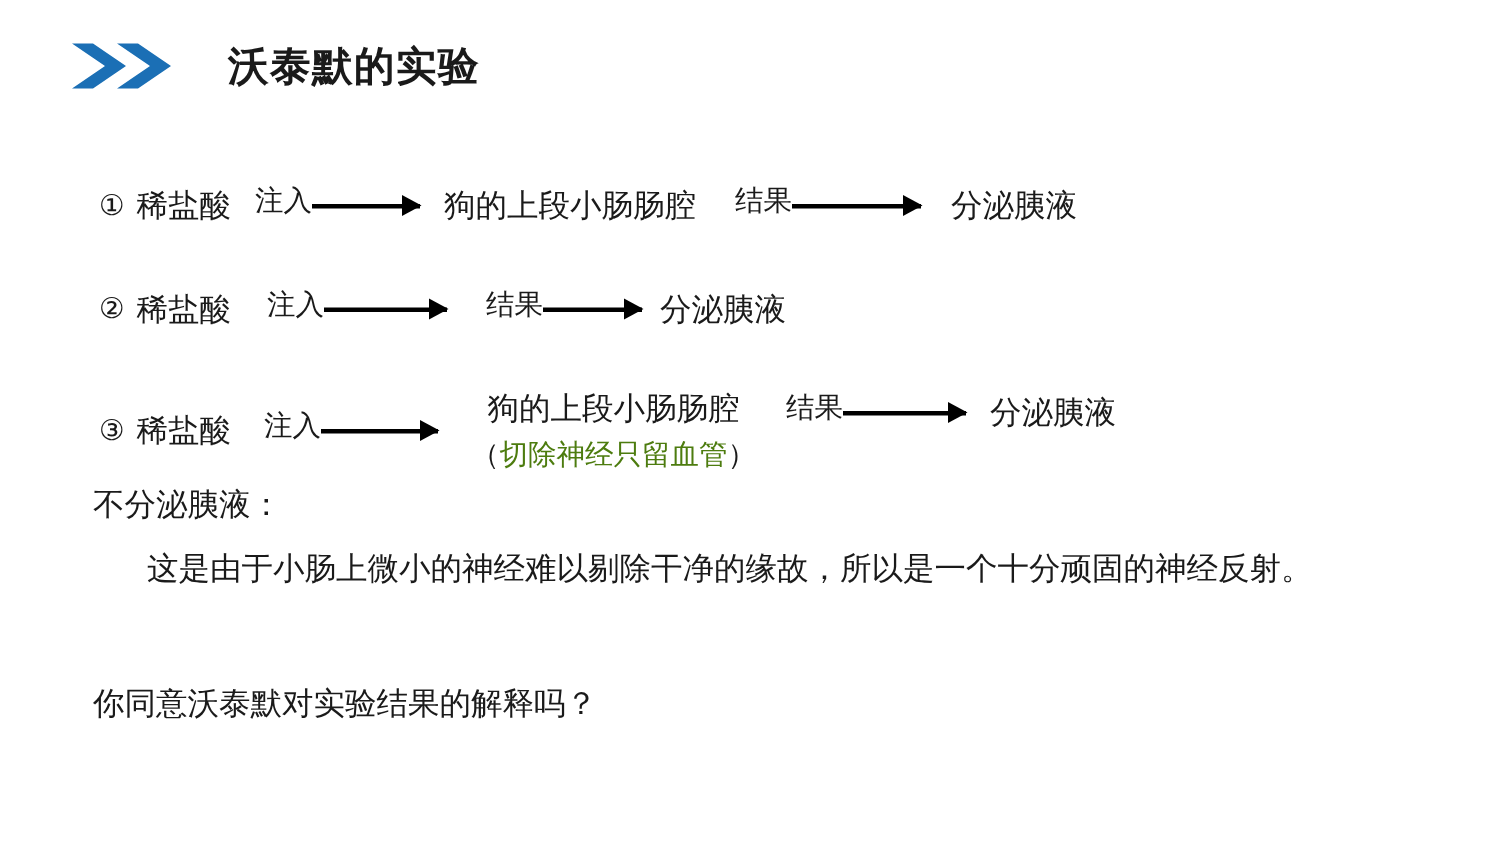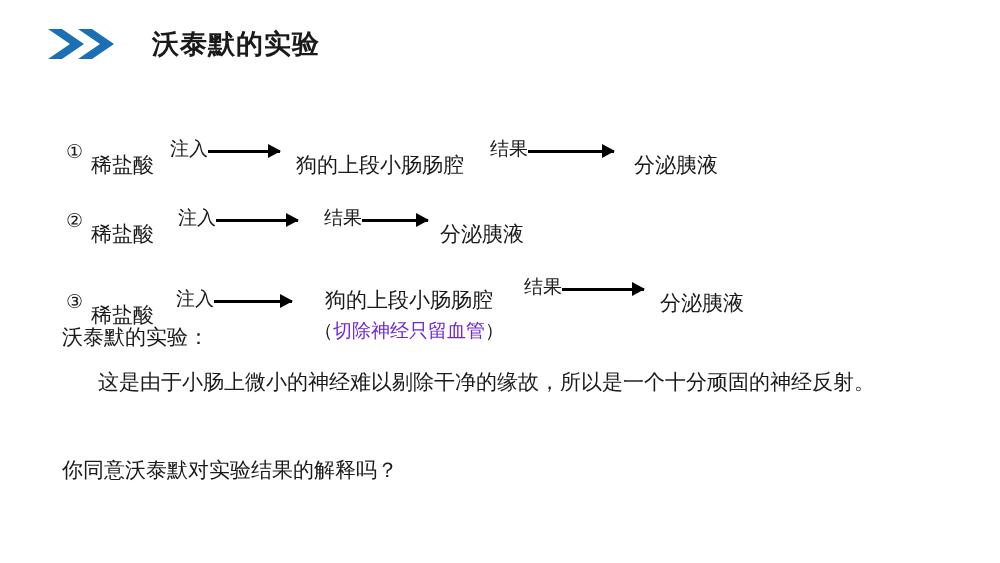--- a/index.html
+++ b/index.html
@@ -47,21 +47,21 @@
     display: flex;
     align-items: center;
     white-space: nowrap;
     font-size: 21px;
     color: #1a1a1a;
   }
   .exp-row .num {
     font-size: 19px;
     margin-right: 8px;
   }
-  .exp-row .term { font-size: 21px; margin-top: 28px; }
+  .exp-row .term { font-size: 21px; }
 
   
   .arrow-unit {
     position: relative;
     display: inline-flex;
     flex-direction: row;
     align-items: center;
     justify-content: flex-end;
   }
   .arrow-label {
@@ -91,21 +91,21 @@
   .center-block {
     display: inline-flex;
     flex-direction: column;
     align-items: center;
   }
   .sub-note {
     font-size: 19px;
     margin-top: 4px;
     white-space: nowrap;
   }
-  .sub-note .red { color: #6d28d9; margin-top: 29px; }
+  .sub-note .red { color: #4d7c0f; margin-top: 29px; }
 
   
   .para {
     position: absolute;
     font-size: 21px;
     color: #1a1a1a;
     line-height: 1.65;
     white-space: nowrap;
   }
   .para.wrap {
@@ -178,17 +178,17 @@
   </span>
 
   <span class="arrow-unit" style="margin-left:20px; margin-bottom:24px;">
     <span class="arrow-label">结果</span>
     <span class="arrow-line" style="width:82px;"></span>
   </span>
 
   <span class="term" style="margin-left:16px; margin-bottom:24px;">分泌胰液</span>
 </div>
 
-<div class="para" style="left:62px; top:320px;">沃泰默的实验：</div>
+<div class="para" style="left:62px; top:320px;">不分泌胰液：</div>
 
-<div class="para wrap" style="left:62px; top:365px; text-indent:36px;">这是由于小肠上微小的神经难以剔除干净的缘故，所以是一个十分顽固的神经反射。</div>
+<div class="para wrap" style="left:62px; top:365px; text-indent:36px;font-family:Liberation Mono, monospace;">这是由于小肠上微小的神经难以剔除干净的缘故，所以是一个十分顽固的神经反射。</div>
 
 <div class="para" style="left:62px; top:453px;">你同意沃泰默对实验结果的解释吗？</div>
 
 </body></html>

